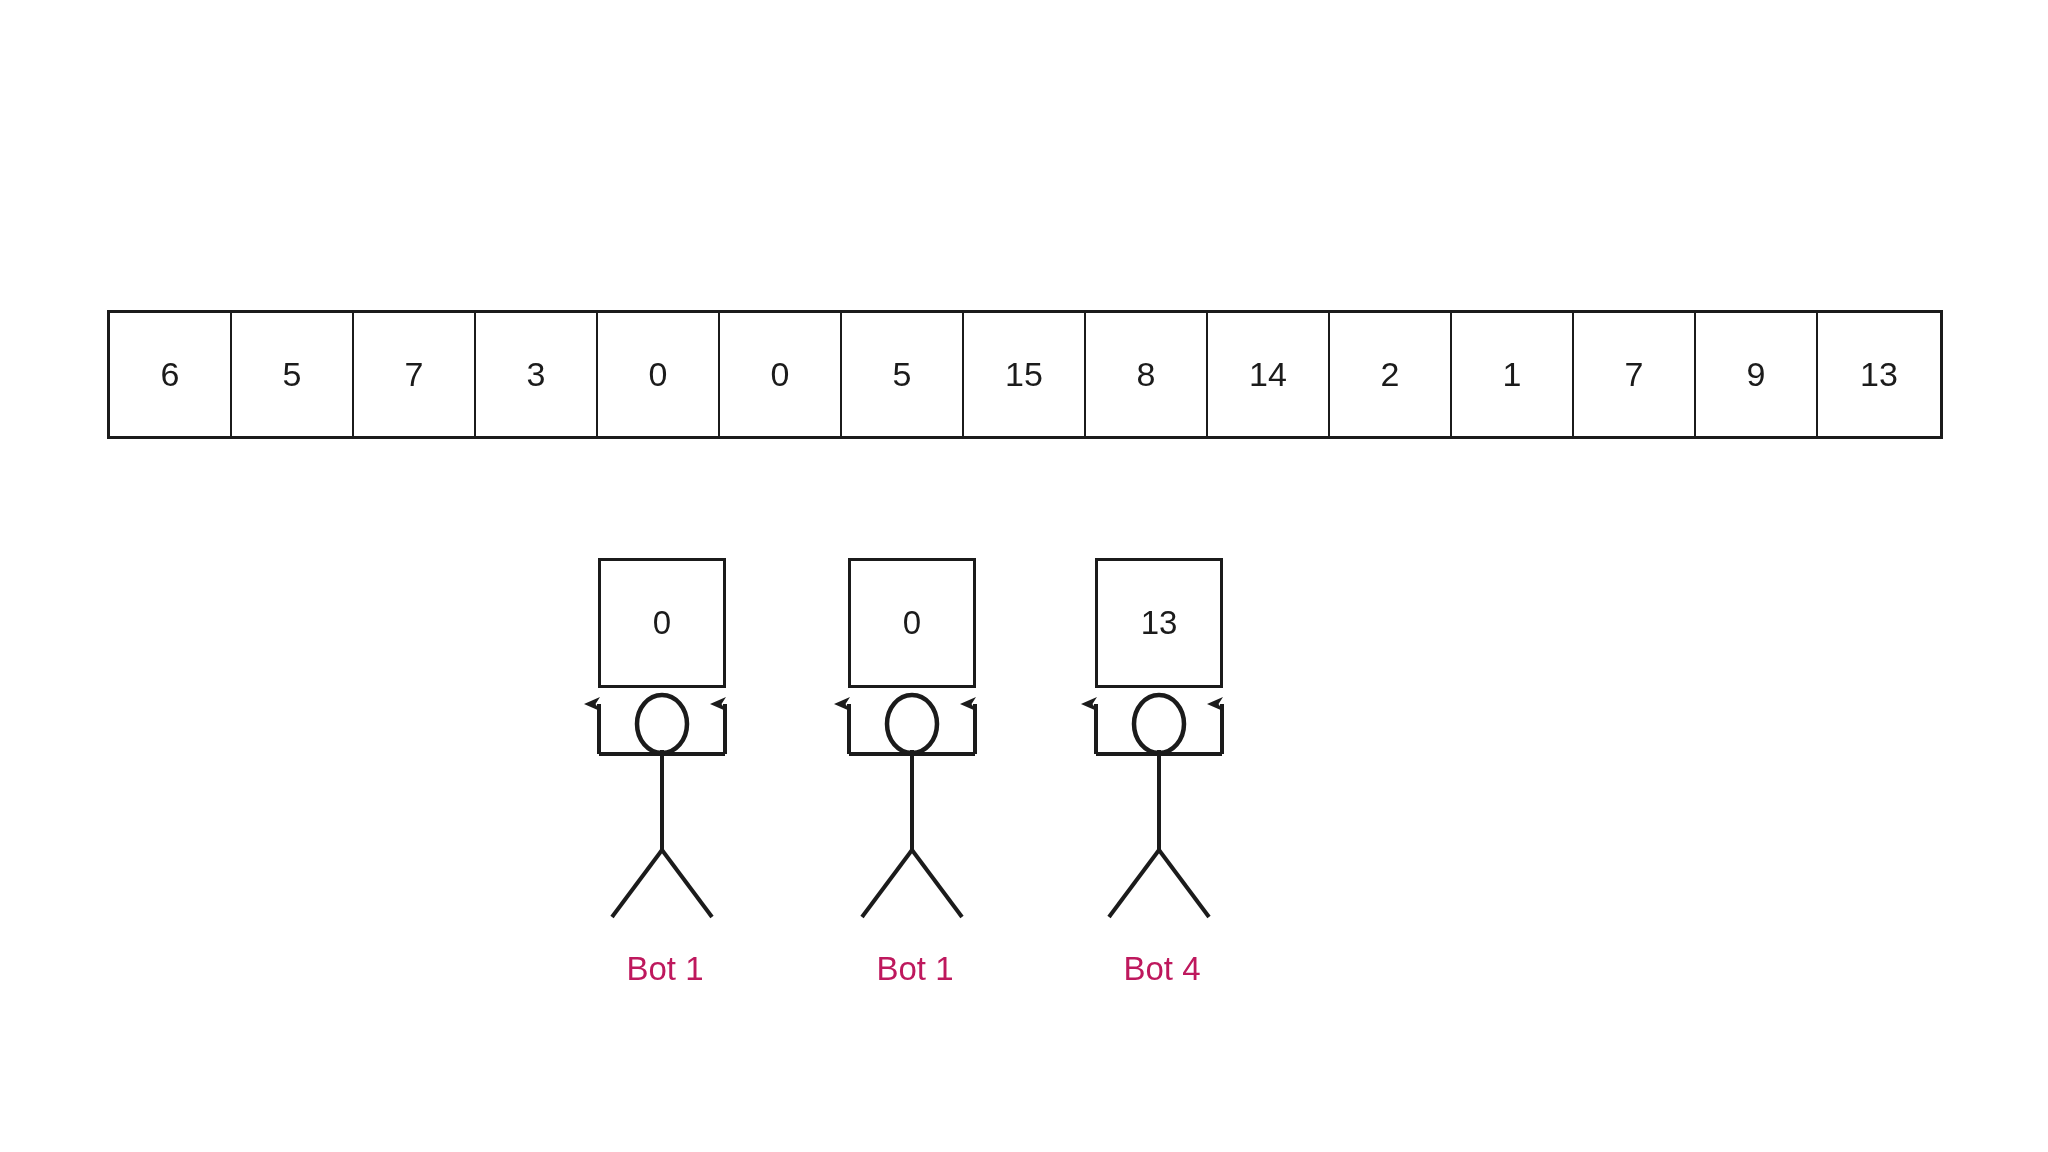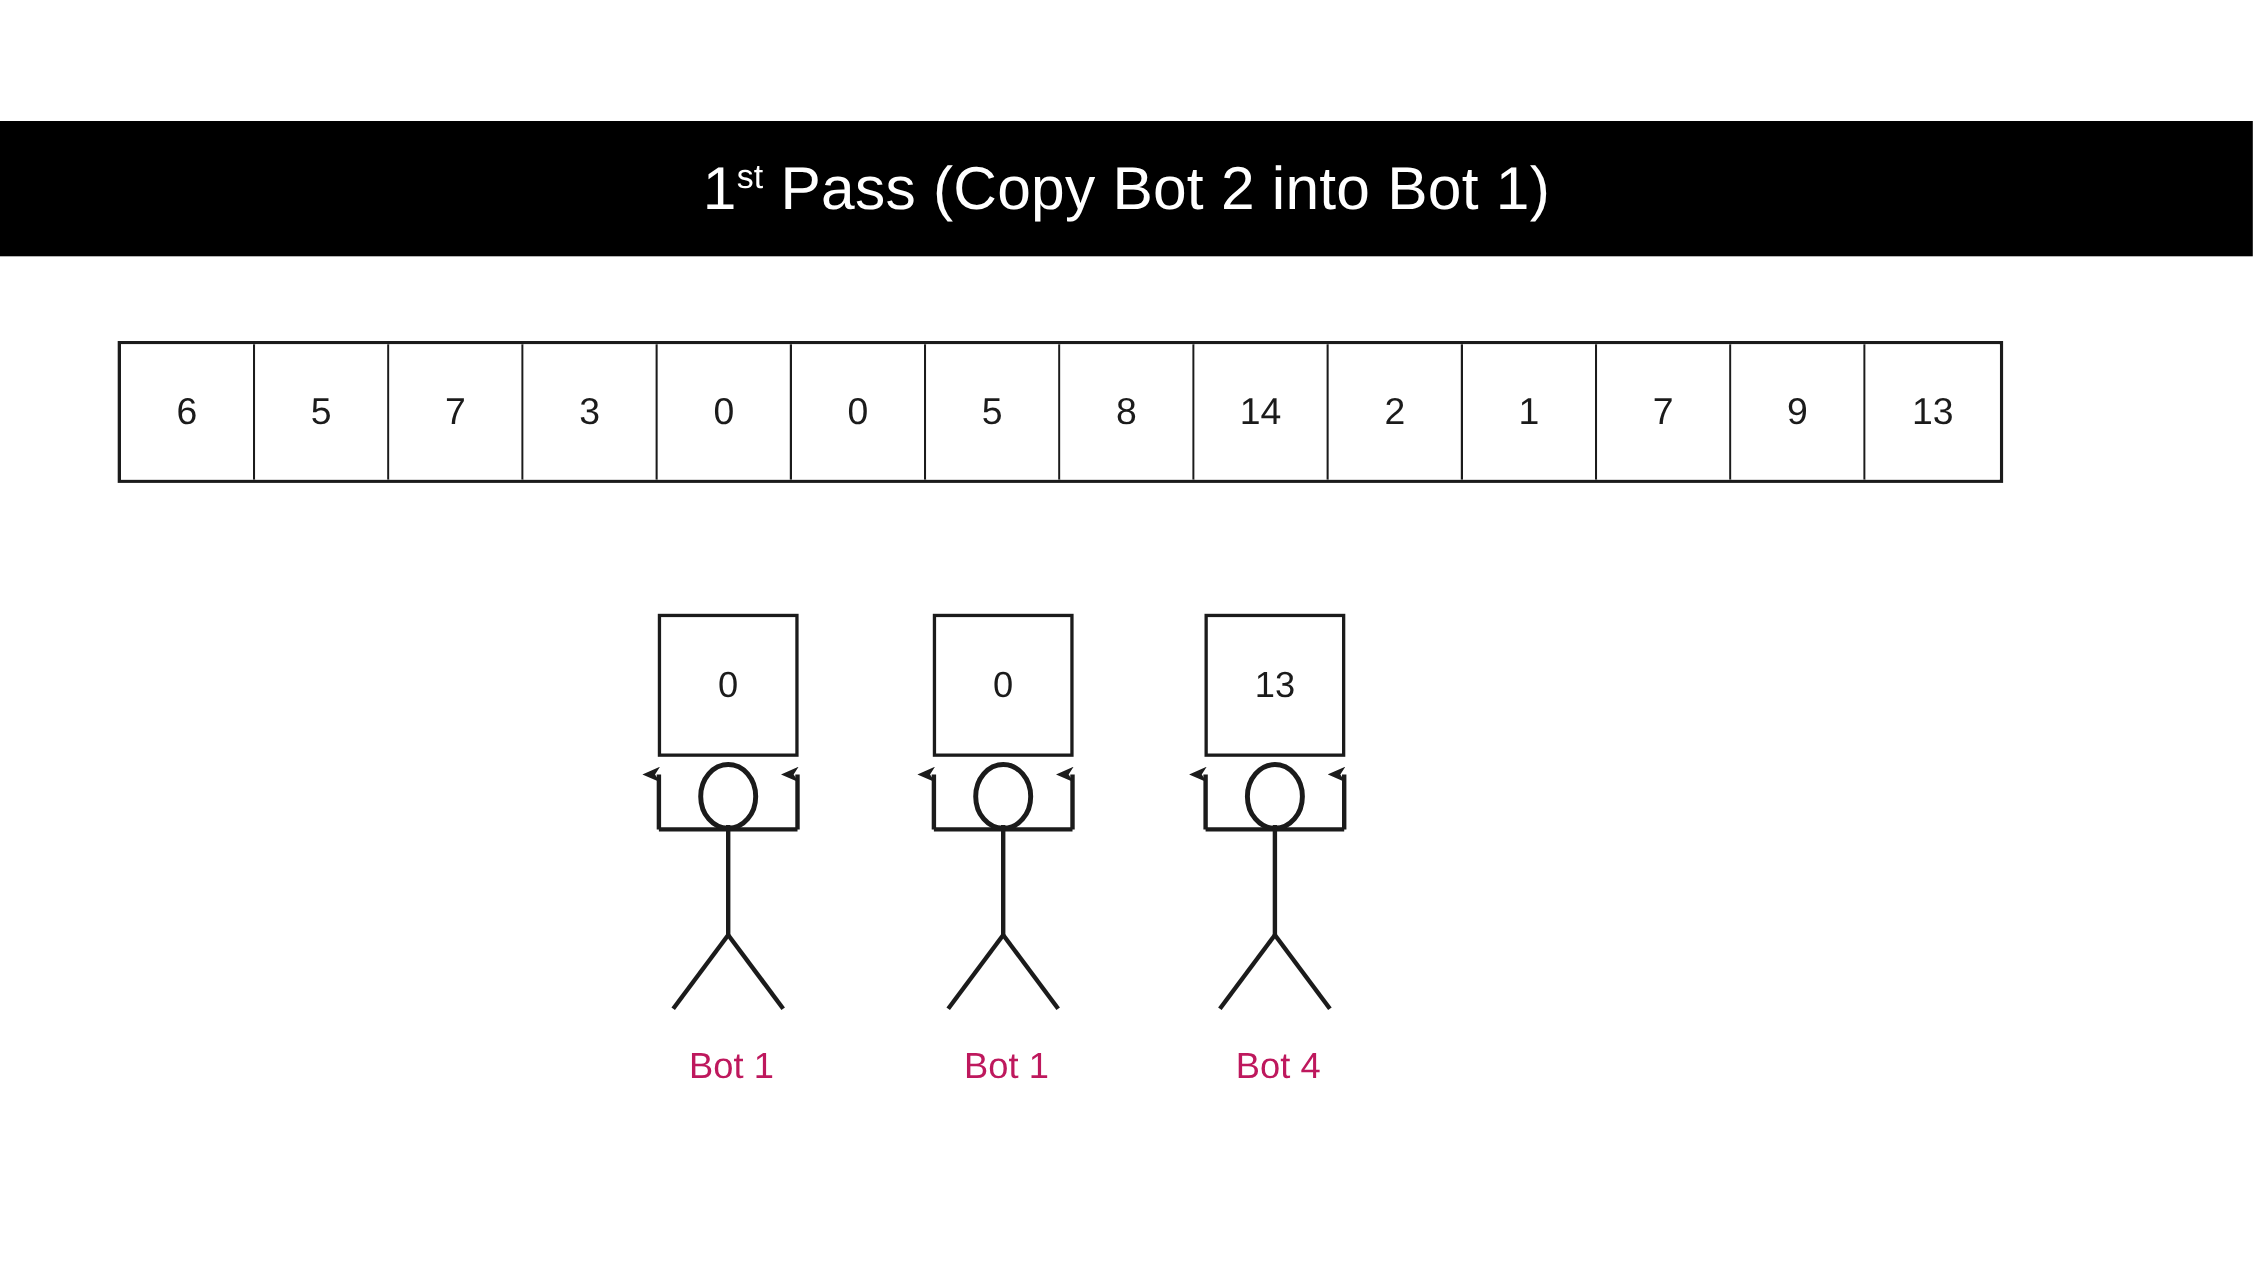--- a/index.html
+++ b/index.html
@@ -138,32 +138,30 @@
     font-size: 33px;
     color: #be185d;
     line-height: 1;
   }
 </style>
 </head>
 <body>
 
 <div class="slide">
 
-  <div class="title-bar">
-    <div class="title-text"><span>1</span><sup>st</sup><span> Pass (Copy Bot 2 into Bot 1)</span></div>
-  </div>
 
   <div class="array-strip" id="array-strip">
       <div class="array-cell">6</div>
       <div class="array-cell">5</div>
       <div class="array-cell">7</div>
       <div class="array-cell">3</div>
       <div class="array-cell">0</div>
       <div class="array-cell">0</div>
       <div class="array-cell">5</div>
+      <div class="array-cell">15</div>
       <div class="array-cell">8</div>
       <div class="array-cell">14</div>
       <div class="array-cell">2</div>
       <div class="array-cell">1</div>
       <div class="array-cell">7</div>
       <div class="array-cell">9</div>
       <div class="array-cell">13</div>
     </div>
 
   <div class="bots-layer" id="bots-layer">

